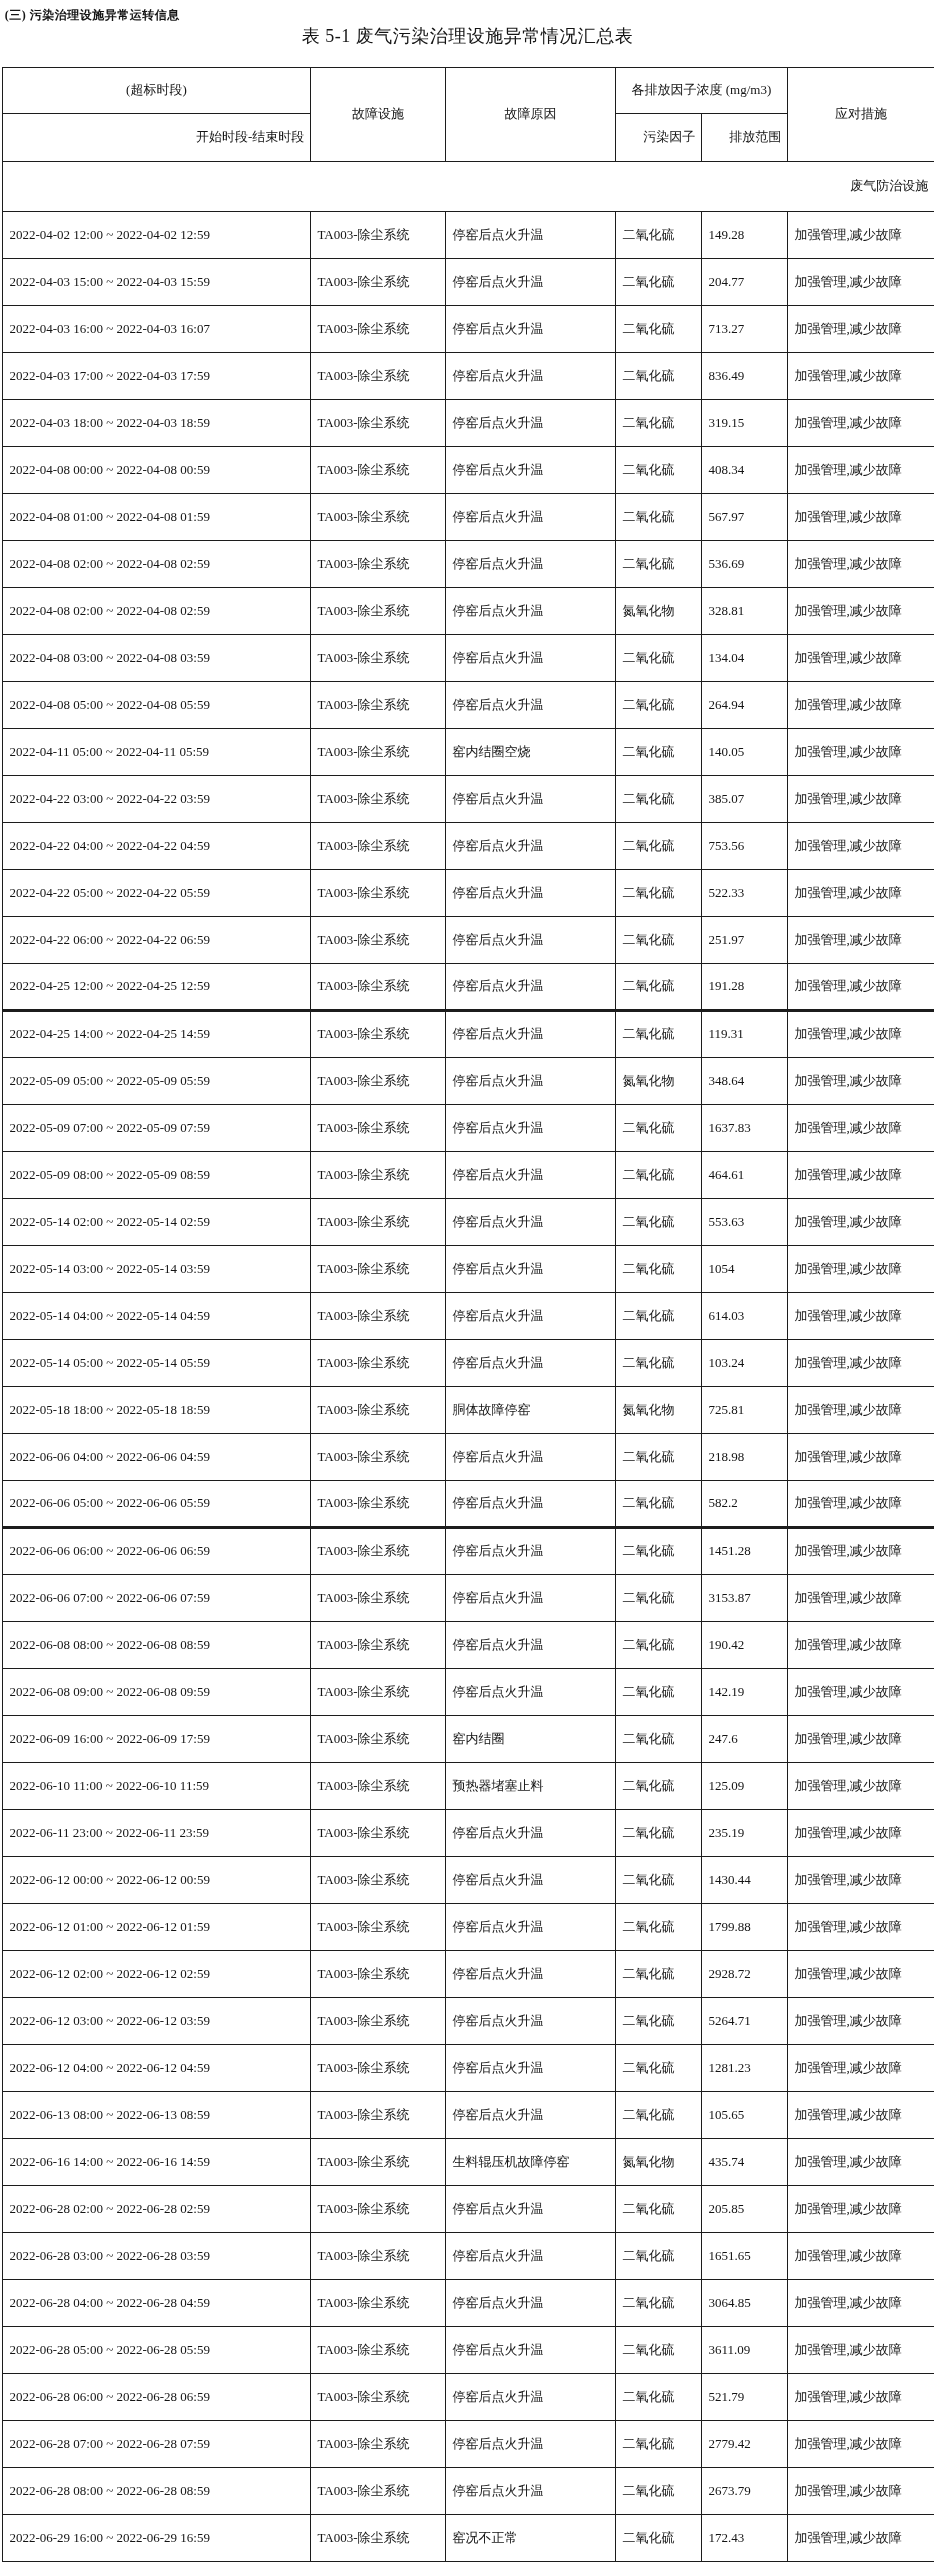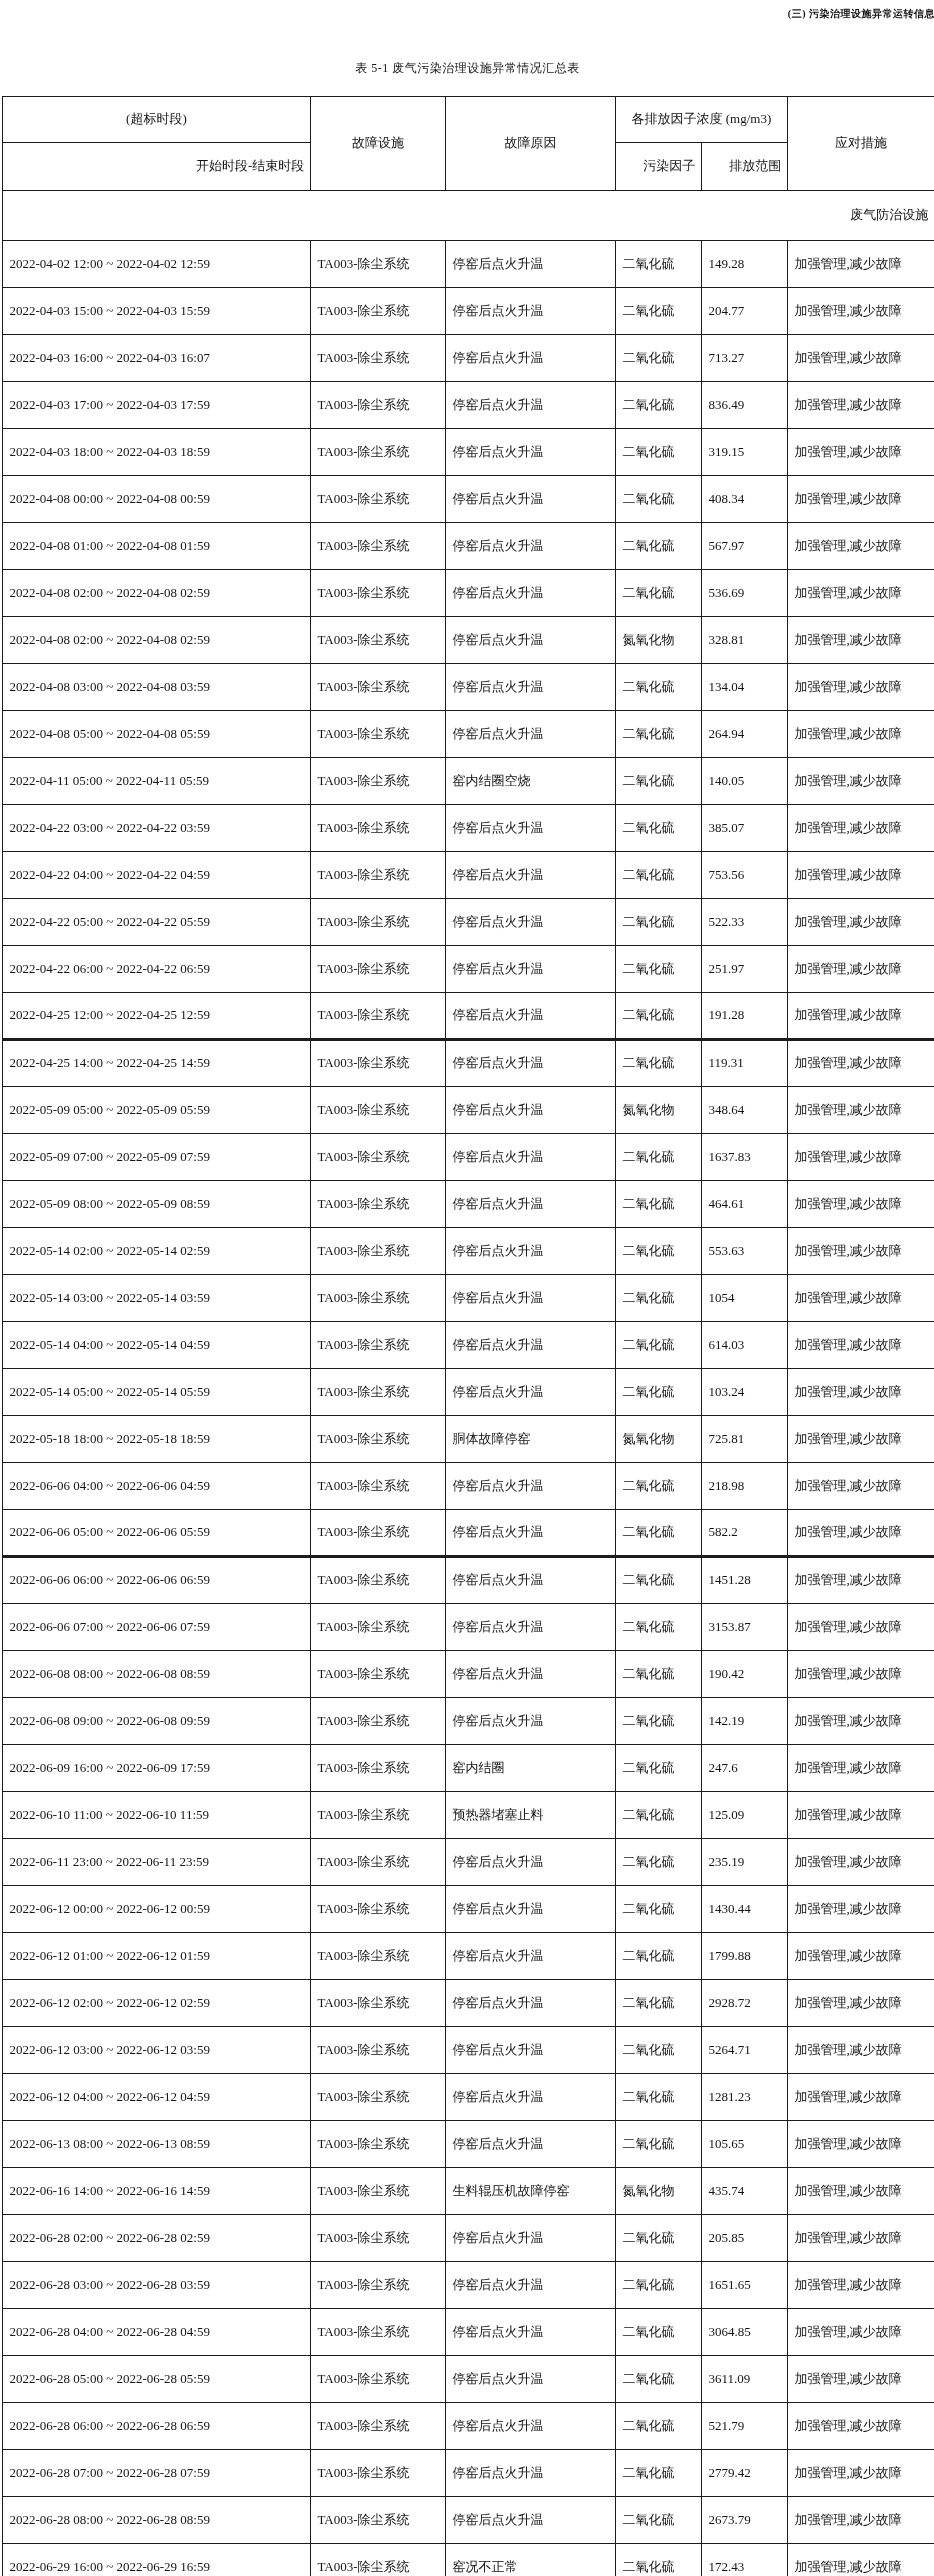--- a/index.html
+++ b/index.html
@@ -3,30 +3,28 @@
 <meta charset="utf-8">
 <style>
   html, body { margin: 0; padding: 0; background: #ffffff; }
   body {
     width: 935px;
     font-family: "Liberation Serif", "DejaVu Serif", serif;
     color: #141414;
   }
   .doc-title {
     margin: 6.5px 0 0 4.7px;
-    font-size: 10px;
+    font-size: 12px;
     font-weight: bold;
     letter-spacing: 0.5px;
-    text-align: right;
   }
   .table-caption {
-    margin-top: 39px;
     margin-bottom: 19.6px;
     text-align: center;
-    font-size: 12px;
+    font-size: 18px;
     letter-spacing: 0.5px;
   }
   table.report {
     border-collapse: collapse;
     table-layout: fixed;
     width: 931px;
     margin-left: 1.9px;
   }
   table.report td, table.report th {
     border: 1.9px solid #1c1c1c;

